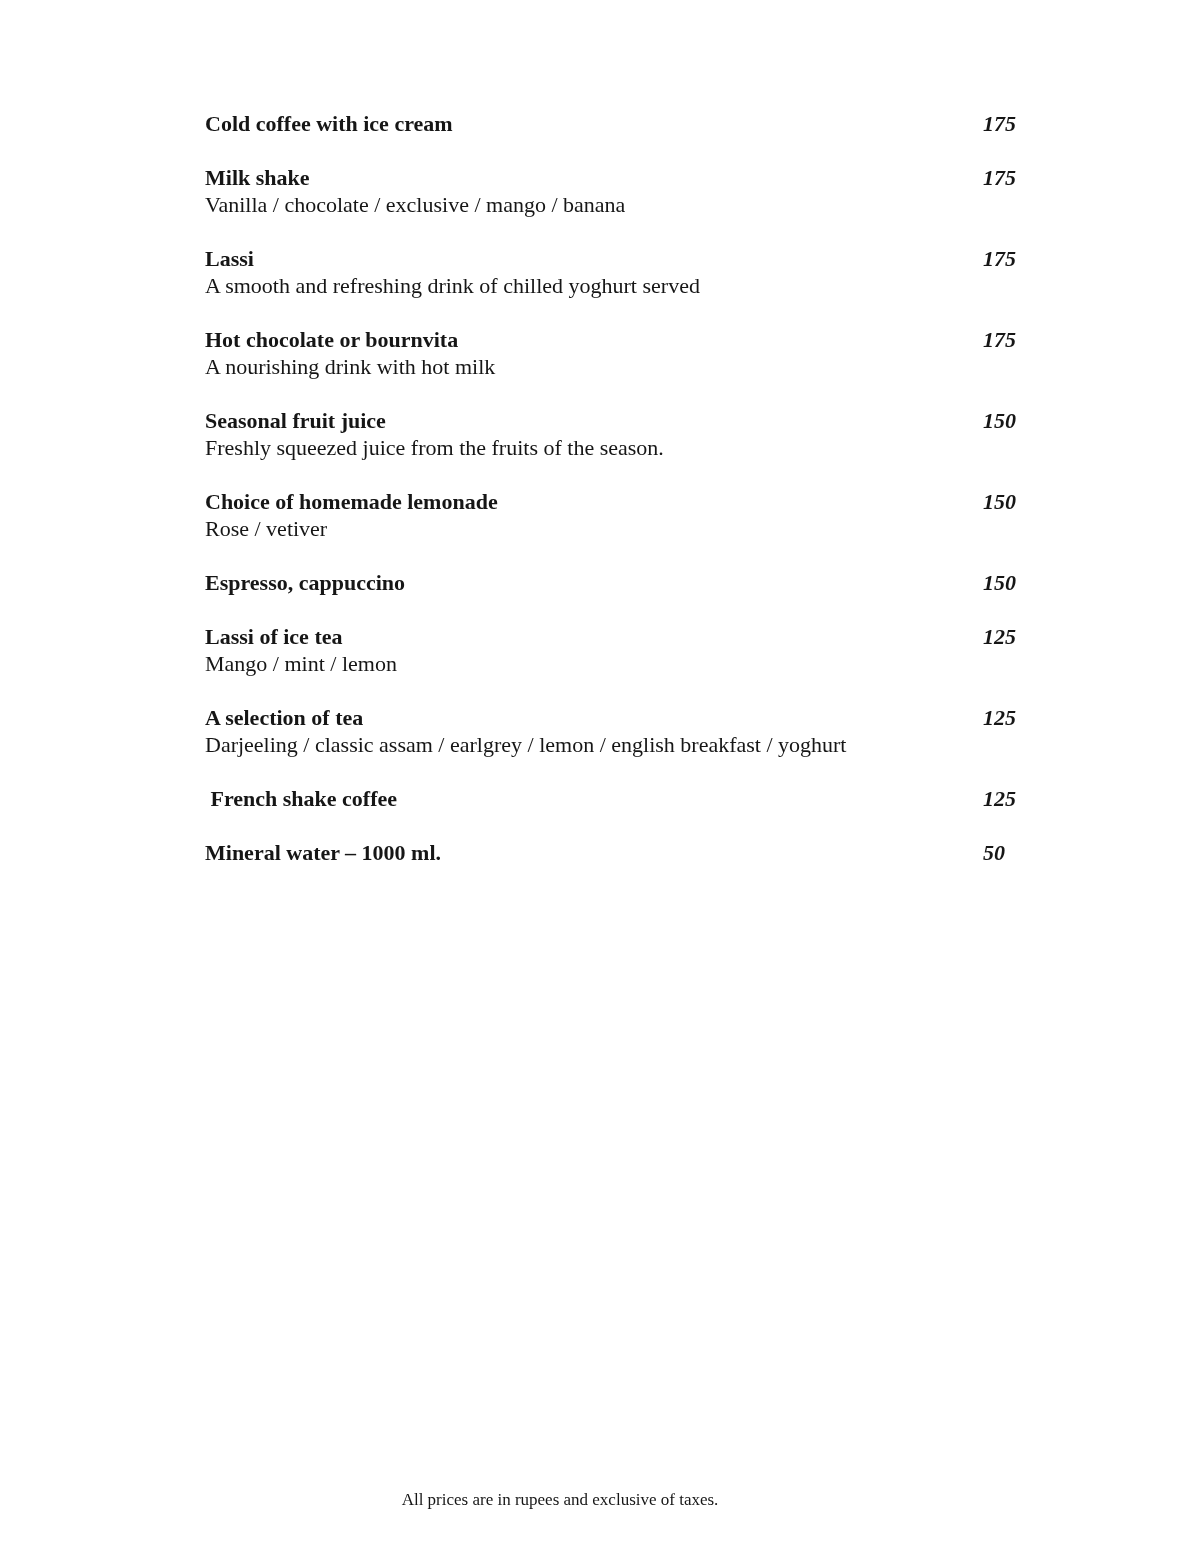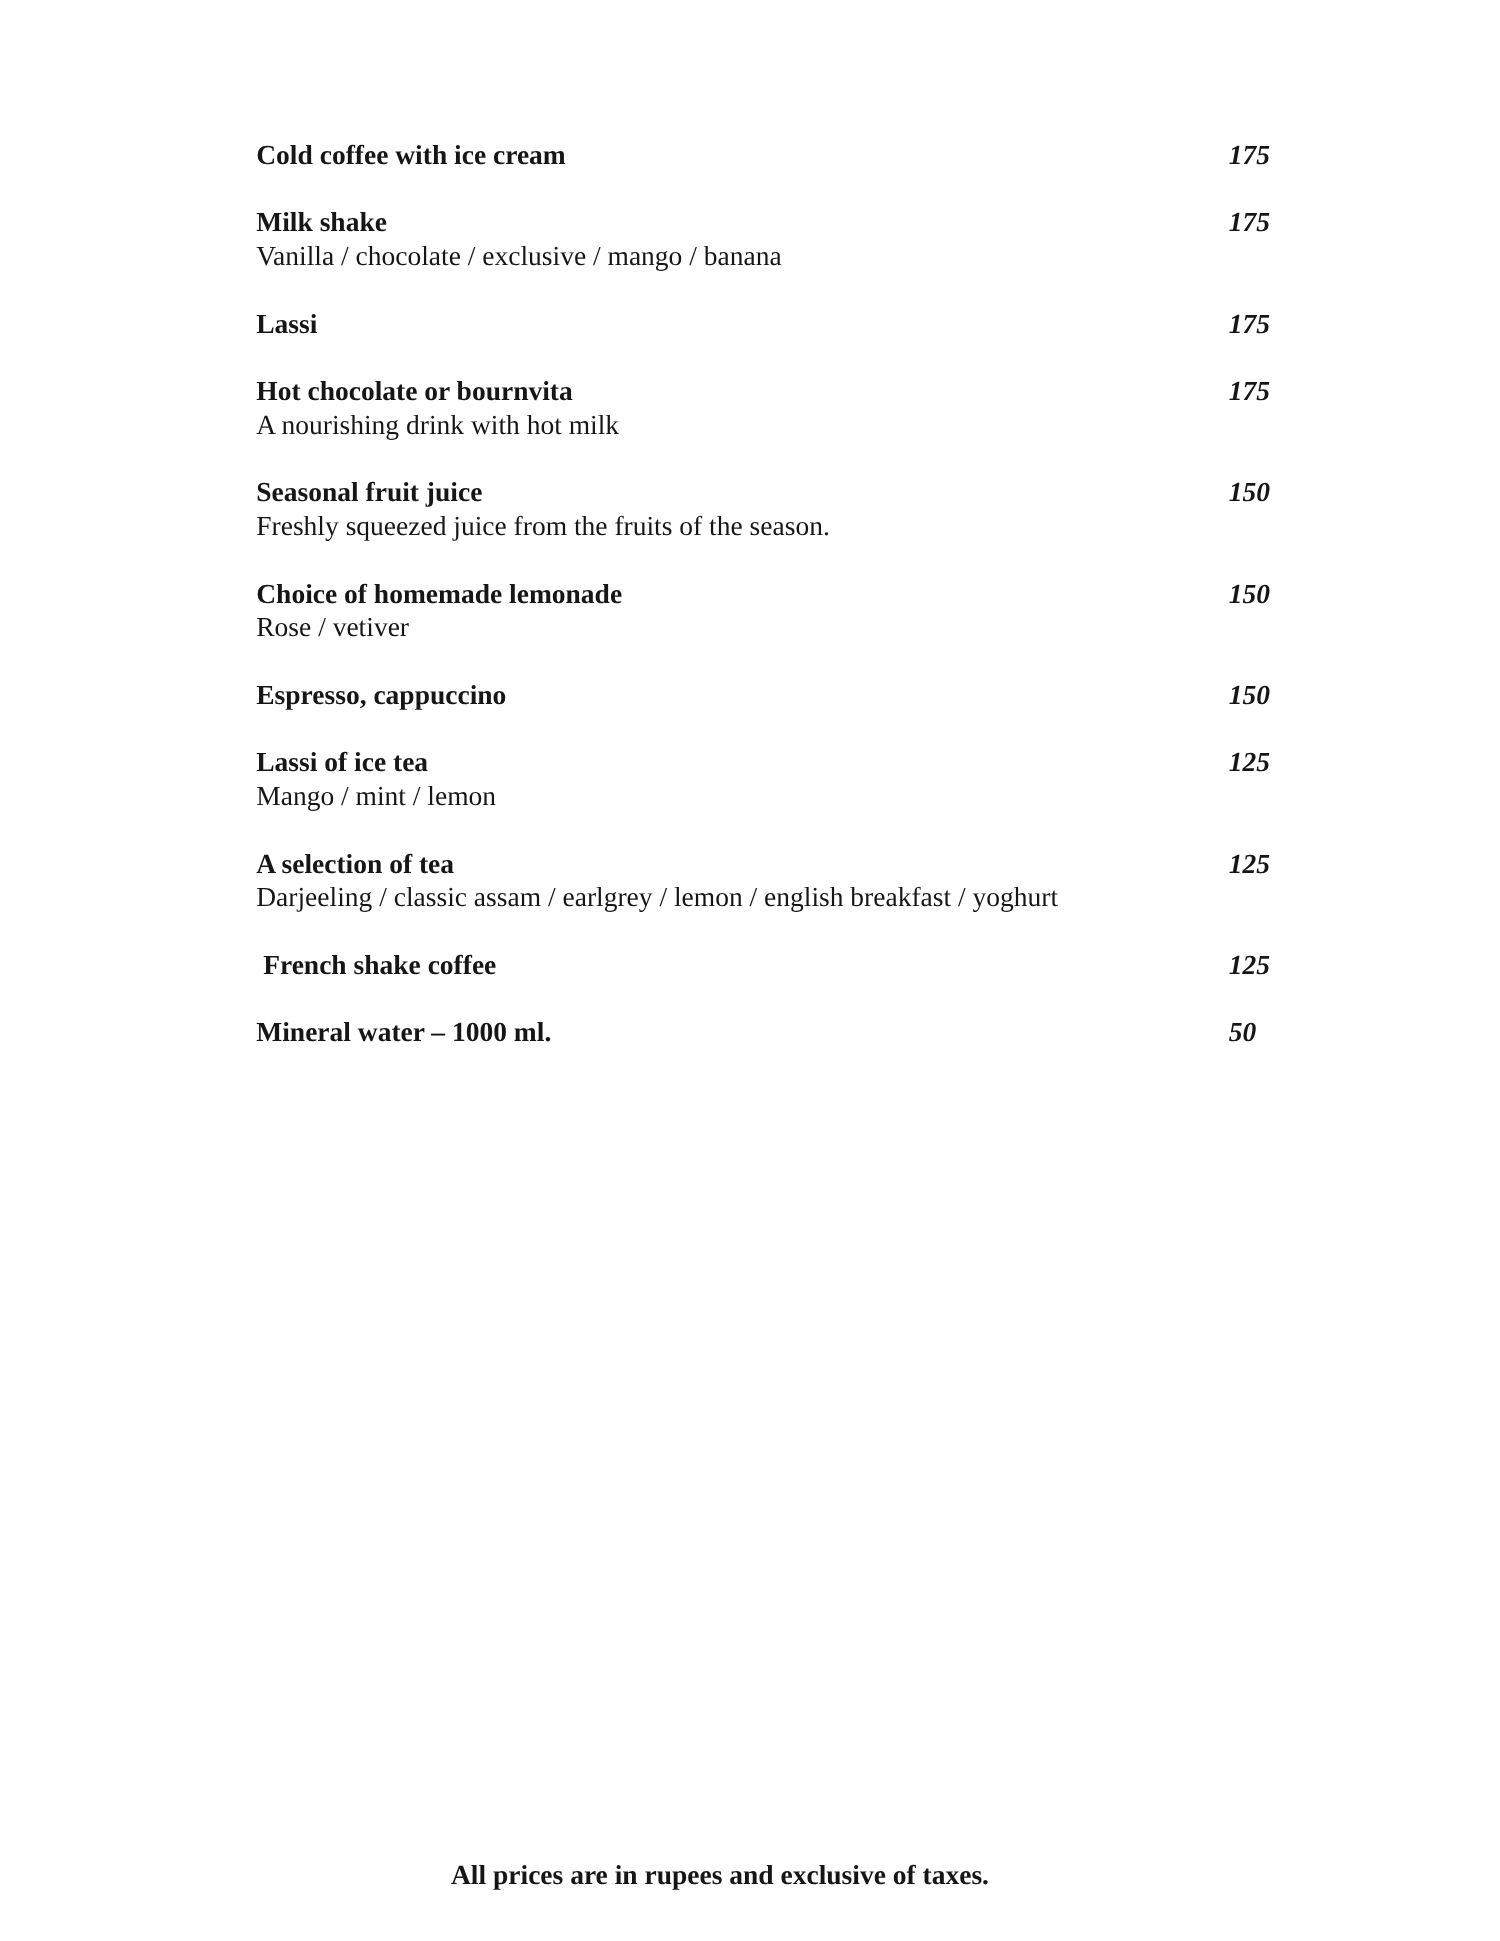--- a/index.html
+++ b/index.html
@@ -47,26 +47,26 @@
     width: 60px;
     text-align: left;
     font-style: italic;
   }
   .item-desc {
     font-weight: normal;
   }
   .footer-note {
     position: absolute;
     top: 1486px;
-    left: 16px;
+    left: 0;
     width: 1120px;
     text-align: center;
-    font-size: 22px;
+    font-size: 17px;
     line-height: 27px;
-    font-weight: bold;
+    font-weight: normal;
   }
 </style>
 </head>
 <body>
 
 <div class="page">
 
   <div class="menu">
   <div class="menu-item">
     <div class="item-header">
@@ -81,20 +81,21 @@
       <span class="item-price">175</span>
     </div>
   <div class="item-desc">Vanilla / chocolate / exclusive / mango / banana</div>
       </div>
 
   <div class="menu-item">
     <div class="item-header">
       <span class="item-name">Lassi</span>
       <span class="item-price">175</span>
     </div>
+  <div class="item-desc">A smooth and refreshing drink of chilled yoghurt served</div>
       </div>
 
   <div class="menu-item">
     <div class="item-header">
       <span class="item-name">Hot chocolate or bournvita</span>
       <span class="item-price">175</span>
     </div>
   <div class="item-desc">A nourishing drink with hot milk</div>
       </div>
 

